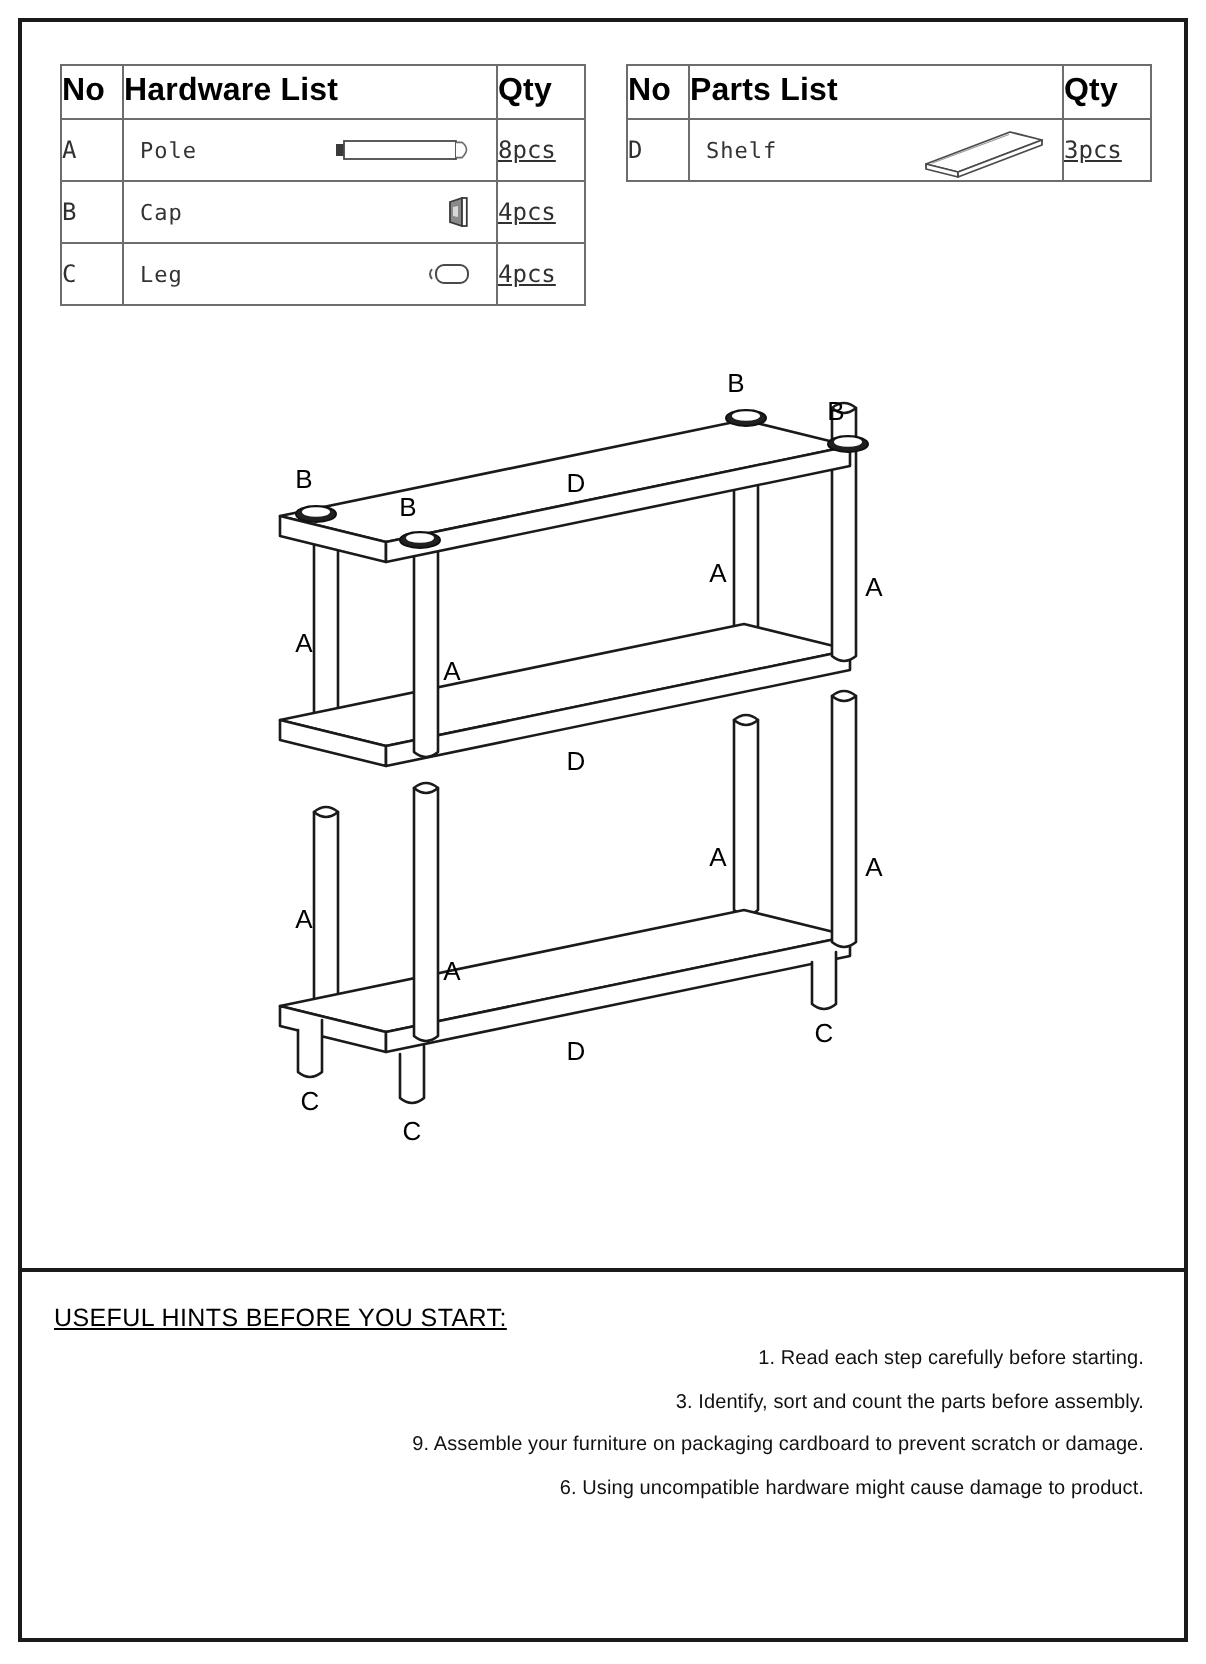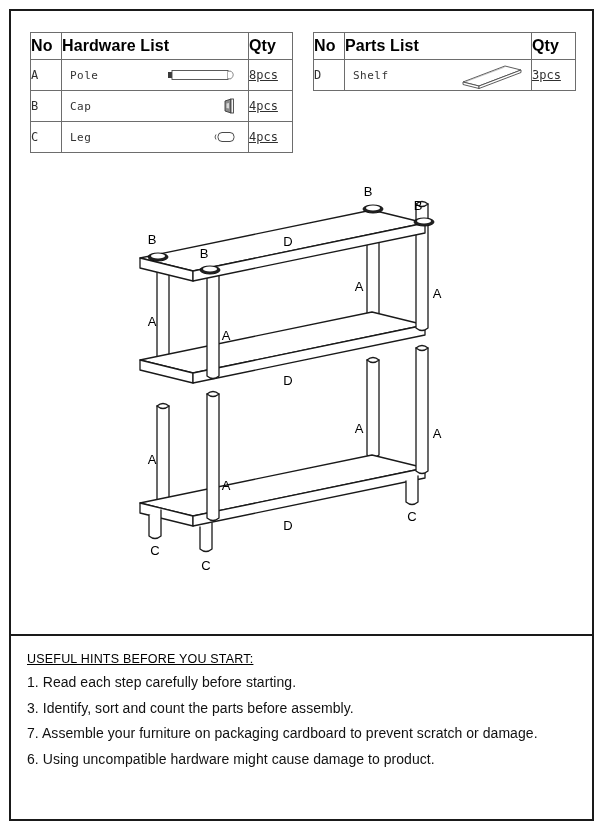--- a/index.html
+++ b/index.html
@@ -122,25 +122,26 @@
   }
   .hints-title {
     font-size: 12.5px;
     font-weight: normal;
     text-decoration: underline;
     letter-spacing: 0.2px;
     margin: 0 0 9px 0;
     color: #000;
   }
   .hint-line {
-    font-size: 14px;
+    font-size: 10px;
     line-height: 1.05;
     margin: 0 0 11px 0;
     color: #111;
     letter-spacing: 0.05px;
+    text-align: right;
   }
 </style>
 </head>
 <body>
 
 <div id="page">
 
   <div class="page-frame"></div>
 
   <table class="parts-table" id="hardware-table">
@@ -335,17 +336,17 @@
       <text class="lbl" x="312" y="343" text-anchor="middle">C</text>
     </svg>
   </div>
 
   <div class="divider"></div>
 
   <div id="hints">
     <div class="hints-title">USEFUL HINTS BEFORE YOU START:</div>
     <p class="hint-line">1. Read each step carefully before starting.</p>
     <p class="hint-line">3. Identify, sort and count the parts before assembly.</p>
-    <p class="hint-line">7. Assemble your furniture on packaging cardboard to prevent scratch or damage.</p>
+    <p class="hint-line">9. Assemble your furniture on packaging cardboard to prevent scratch or damage.</p>
     <p class="hint-line">6. Using uncompatible hardware might cause damage to product.</p>
   </div>
 
 </div>
 
 </body></html>

